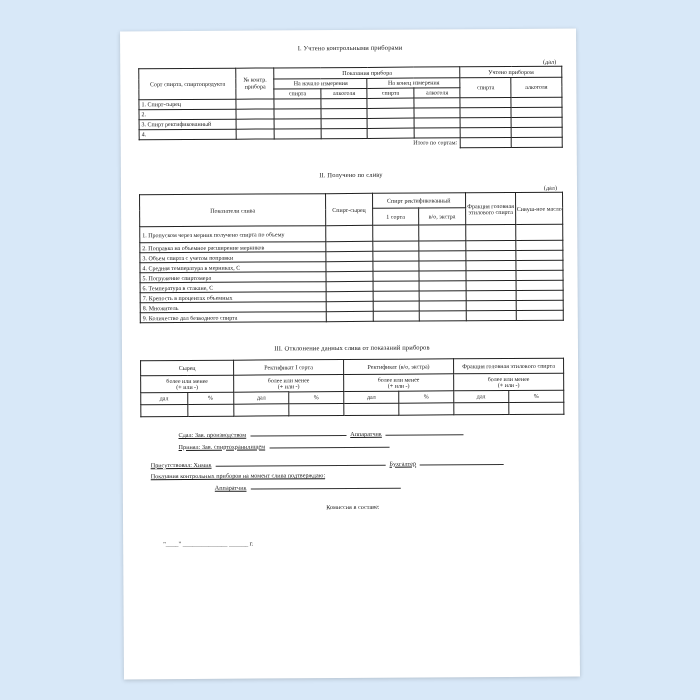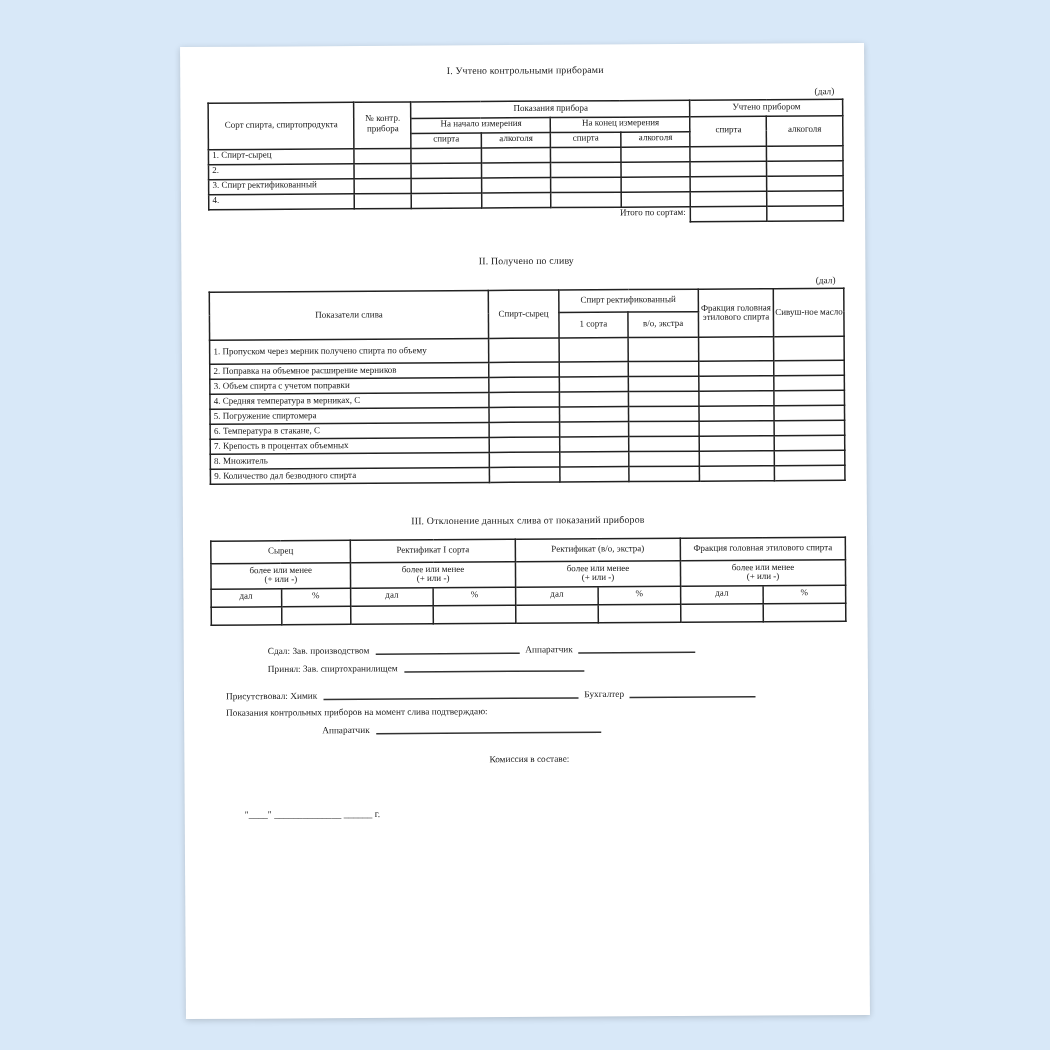--- a/index.html
+++ b/index.html
@@ -55,21 +55,21 @@
   .gap-lg{ height:22px; }
   
   #t1 .r1 td{ height:10px; }
   
   .sig{
     font-size:6.2px;
     line-height:1.9;
     margin-top:12px;
   }
   .sig .row{ display:flex; }
-  .sig .lbl{ white-space:nowrap; }
+  .sig .lbl{ white-space:nowrap;text-decoration:underline; }
   .ln{
     border-bottom:0.6px solid #333;
     display:inline-block;
     height:7px;
     margin:0 4px;
   }
   .center{ text-align:center; }
   .datebox{
     margin-top:24px;
     padding-left:22px;

